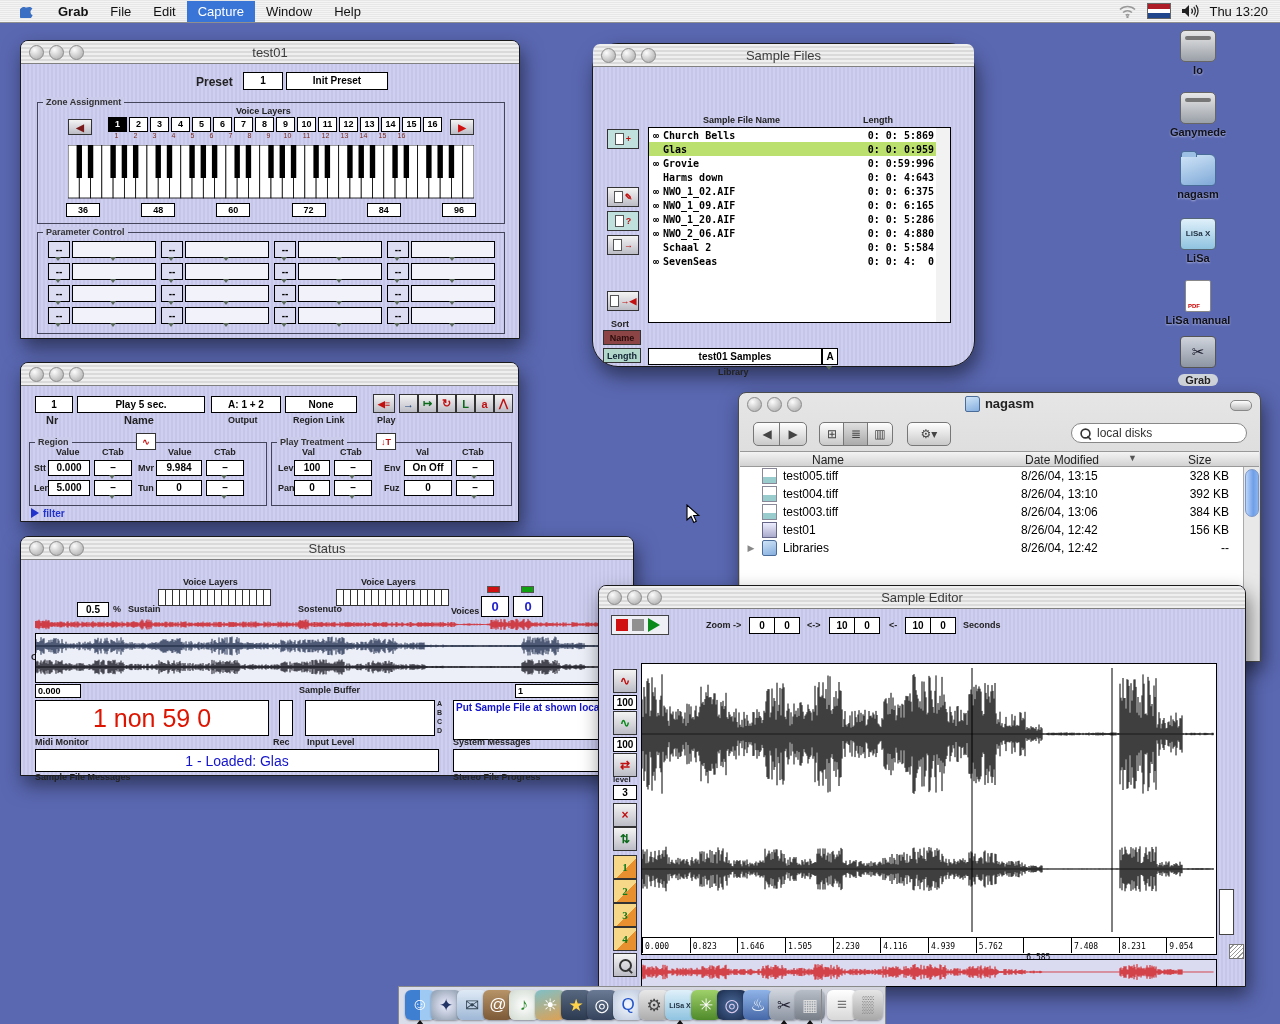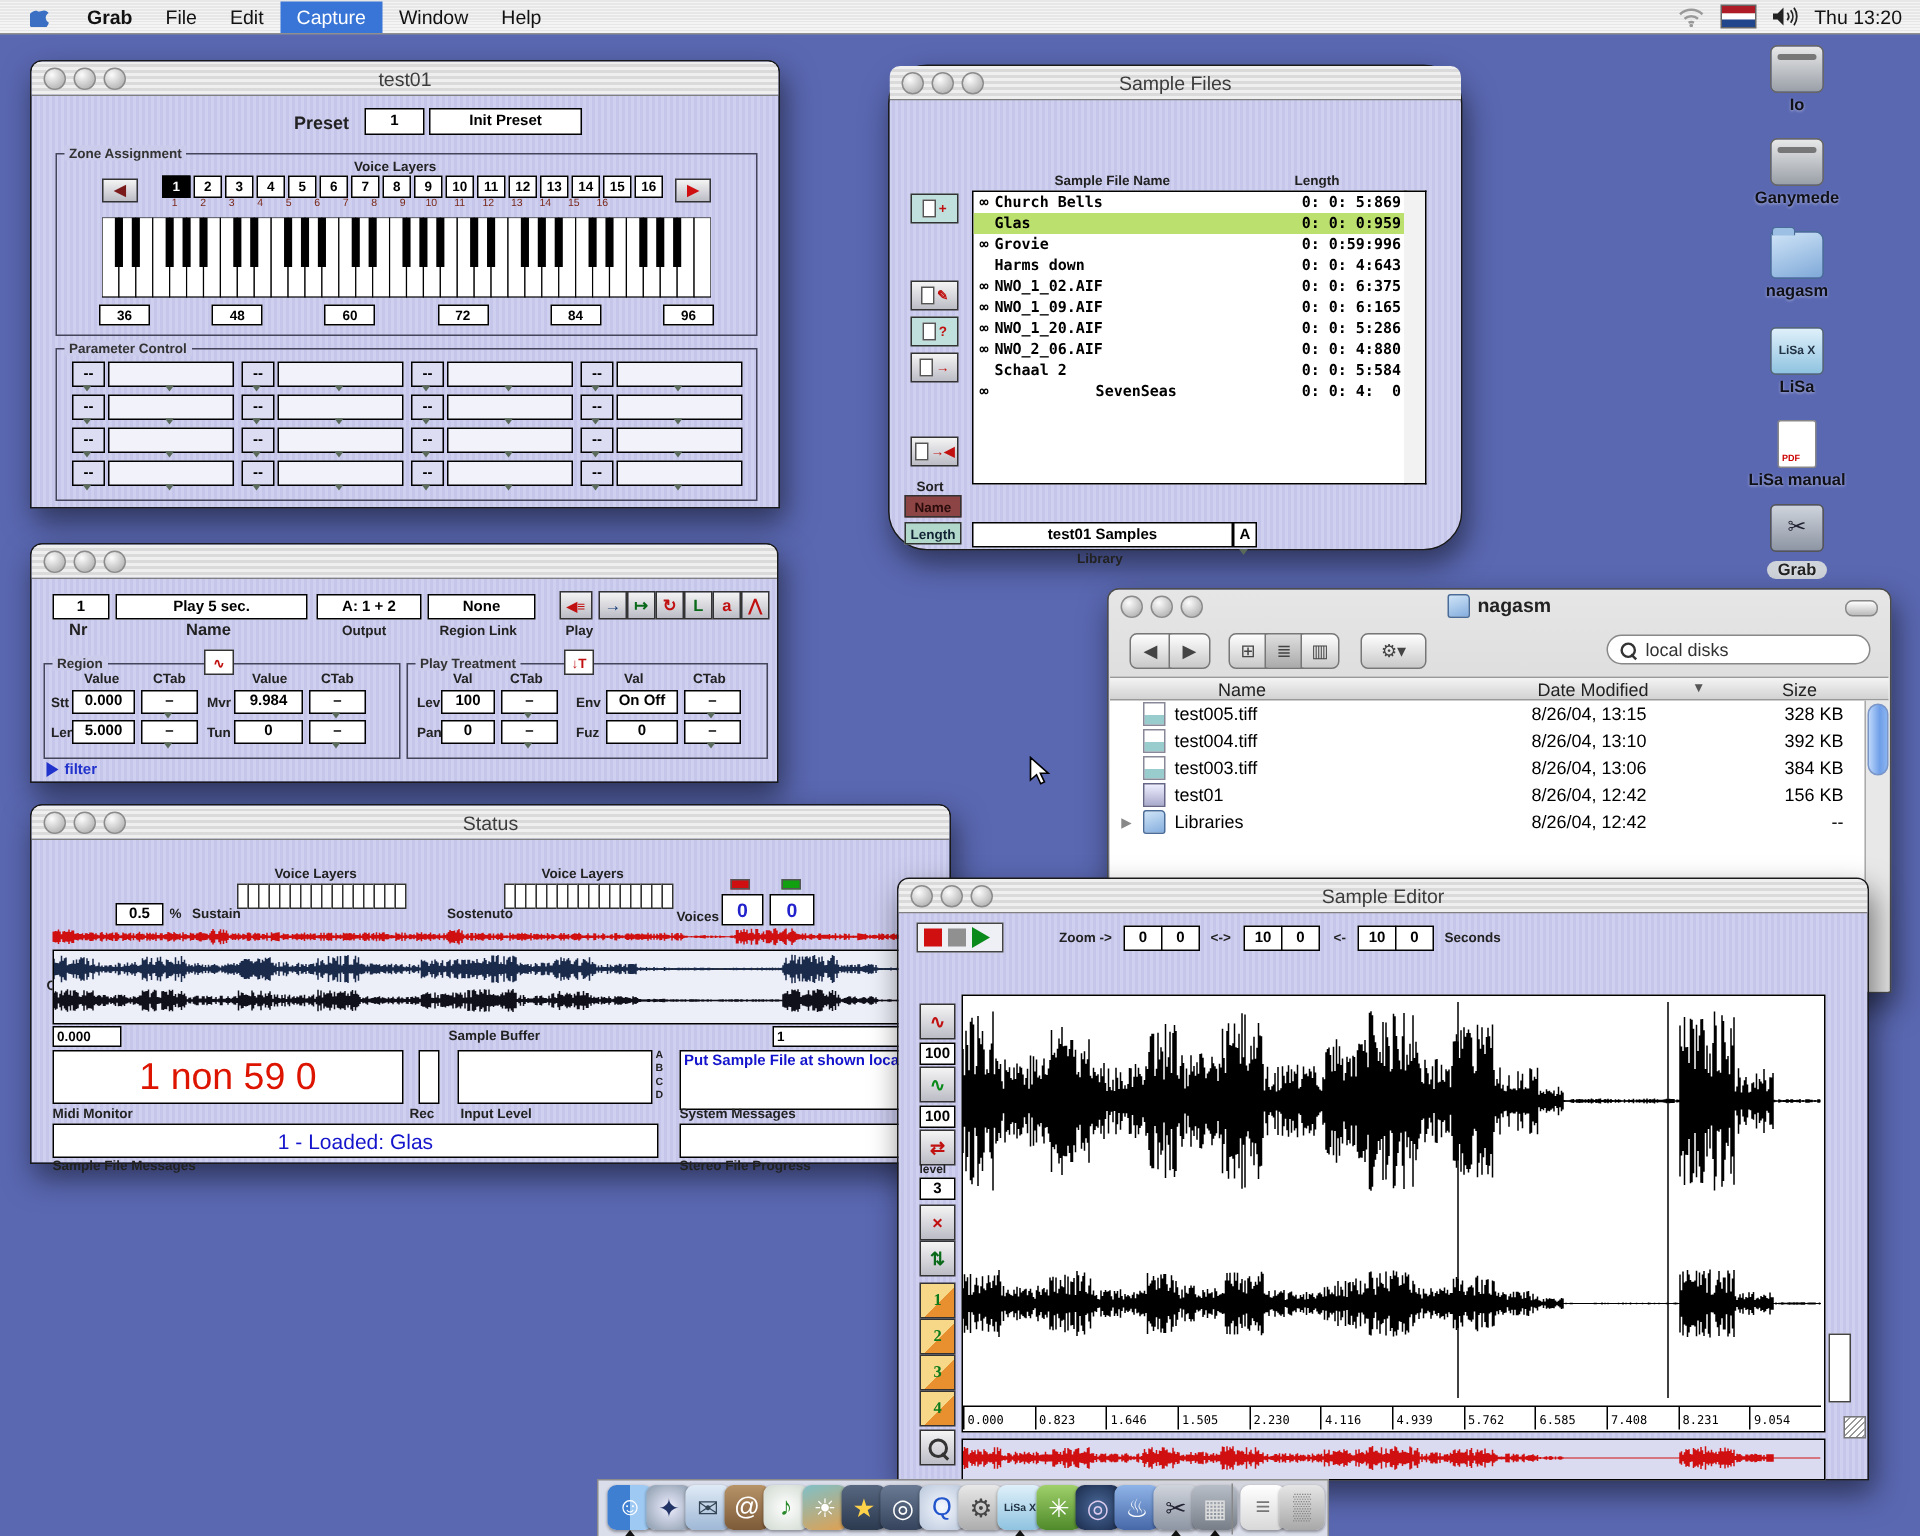--- a/index.html
+++ b/index.html
@@ -386,21 +386,21 @@
               <span style="flex: 1 1 0%; white-space: pre;">NWO_2_06.AIF</span>
               <span style="width: 82px; text-align: right; white-space: pre; padding-right: 3px;">0: 0: 4:880</span>
             </div>
             <div style="display: flex; height: 14px; align-items: center; background: transparent; font: bold 10px &quot;DejaVu Sans Mono&quot;, monospace;">
               <span style="width: 14px; text-align: center;"></span>
               <span style="flex: 1 1 0%; white-space: pre;">Schaal 2</span>
               <span style="width: 82px; text-align: right; white-space: pre; padding-right: 3px;">0: 0: 5:584</span>
             </div>
             <div style="display: flex; height: 14px; align-items: center; background: transparent; font: bold 10px &quot;DejaVu Sans Mono&quot;, monospace;">
               <span style="width: 14px; text-align: center;">∞</span>
-              <span style="flex: 1 1 0%; white-space: pre; text-align: center;">SevenSeas</span>
+              <span style="flex: 1 1 0%; white-space: pre;">SevenSeas</span>
               <span style="width: 82px; text-align: right; white-space: pre; padding-right: 3px;">0: 0: 4:  0</span>
             </div>
           </div>
    </div>
    <div style="position:absolute;left:343px;top:60px;width:14px;height:194px;background:#f2f2f2;border:1px solid #000;border-left:none;"></div>
    <div id="sside">
           <span class="b3" style="left: 14px; top: 62px; width: 30px; height: 18px; font-size: 9px; color: rgb(192, 16, 16); background: rgb(191, 224, 220);"><span style="width: 7px; height: 10px; background: rgb(255, 255, 255); border: 1px solid rgb(85, 85, 85); display: inline-block; margin-right: 2px;"></span>+</span>
           <span class="b3" style="left: 14px; top: 120px; width: 30px; height: 18px; font-size: 9px; color: rgb(192, 16, 16); background: linear-gradient(rgb(244, 244, 244), rgb(188, 188, 198));"><span style="width: 7px; height: 10px; background: rgb(255, 255, 255); border: 1px solid rgb(85, 85, 85); display: inline-block; margin-right: 2px;"></span>✎</span>
           <span class="b3" style="left: 14px; top: 144px; width: 30px; height: 18px; font-size: 9px; color: rgb(192, 16, 16); background: rgb(191, 224, 220);"><span style="width: 7px; height: 10px; background: rgb(255, 255, 255); border: 1px solid rgb(85, 85, 85); display: inline-block; margin-right: 2px;"></span>?</span>
           <span class="b3" style="left: 14px; top: 168px; width: 30px; height: 18px; font-size: 9px; color: rgb(192, 16, 16); background: linear-gradient(rgb(244, 244, 244), rgb(188, 188, 198));"><span style="width: 7px; height: 10px; background: rgb(255, 255, 255); border: 1px solid rgb(85, 85, 85); display: inline-block; margin-right: 2px;"></span>→</span>
@@ -725,21 +725,21 @@
             <span style="position: absolute; left: 146px; top: 4px;">1.505</span>
             <span style="position: absolute; left: 190.667px; top: 0px; width: 1px; height: 15px; background: rgb(0, 0, 0);"></span>
             <span style="position: absolute; left: 193.667px; top: 4px;">2.230</span>
             <span style="position: absolute; left: 238.333px; top: 0px; width: 1px; height: 15px; background: rgb(0, 0, 0);"></span>
             <span style="position: absolute; left: 241.333px; top: 4px;">4.116</span>
             <span style="position: absolute; left: 286px; top: 0px; width: 1px; height: 15px; background: rgb(0, 0, 0);"></span>
             <span style="position: absolute; left: 289px; top: 4px;">4.939</span>
             <span style="position: absolute; left: 333.667px; top: 0px; width: 1px; height: 15px; background: rgb(0, 0, 0);"></span>
             <span style="position: absolute; left: 336.667px; top: 4px;">5.762</span>
             <span style="position: absolute; left: 381.333px; top: 0px; width: 1px; height: 15px; background: rgb(0, 0, 0);"></span>
-            <span style="position: absolute; left: 384.333px; top: 4px;">6.585</span>
+            <span style="position: absolute; left: 384.333px; top: 15px;">6.585</span>
             <span style="position: absolute; left: 429px; top: 0px; width: 1px; height: 15px; background: rgb(0, 0, 0);"></span>
             <span style="position: absolute; left: 432px; top: 4px;">7.408</span>
             <span style="position: absolute; left: 476.667px; top: 0px; width: 1px; height: 15px; background: rgb(0, 0, 0);"></span>
             <span style="position: absolute; left: 479.667px; top: 4px;">8.231</span>
             <span style="position: absolute; left: 524.333px; top: 0px; width: 1px; height: 15px; background: rgb(0, 0, 0);"></span>
             <span style="position: absolute; left: 527.333px; top: 4px;">9.054</span>
           </div>
    </div>
    <div class="wavebox" style="left:42px;top:350px;width:574px;height:26px;background:#dadaf0;">
     <svg id="w-ov" width="572" height="24">

